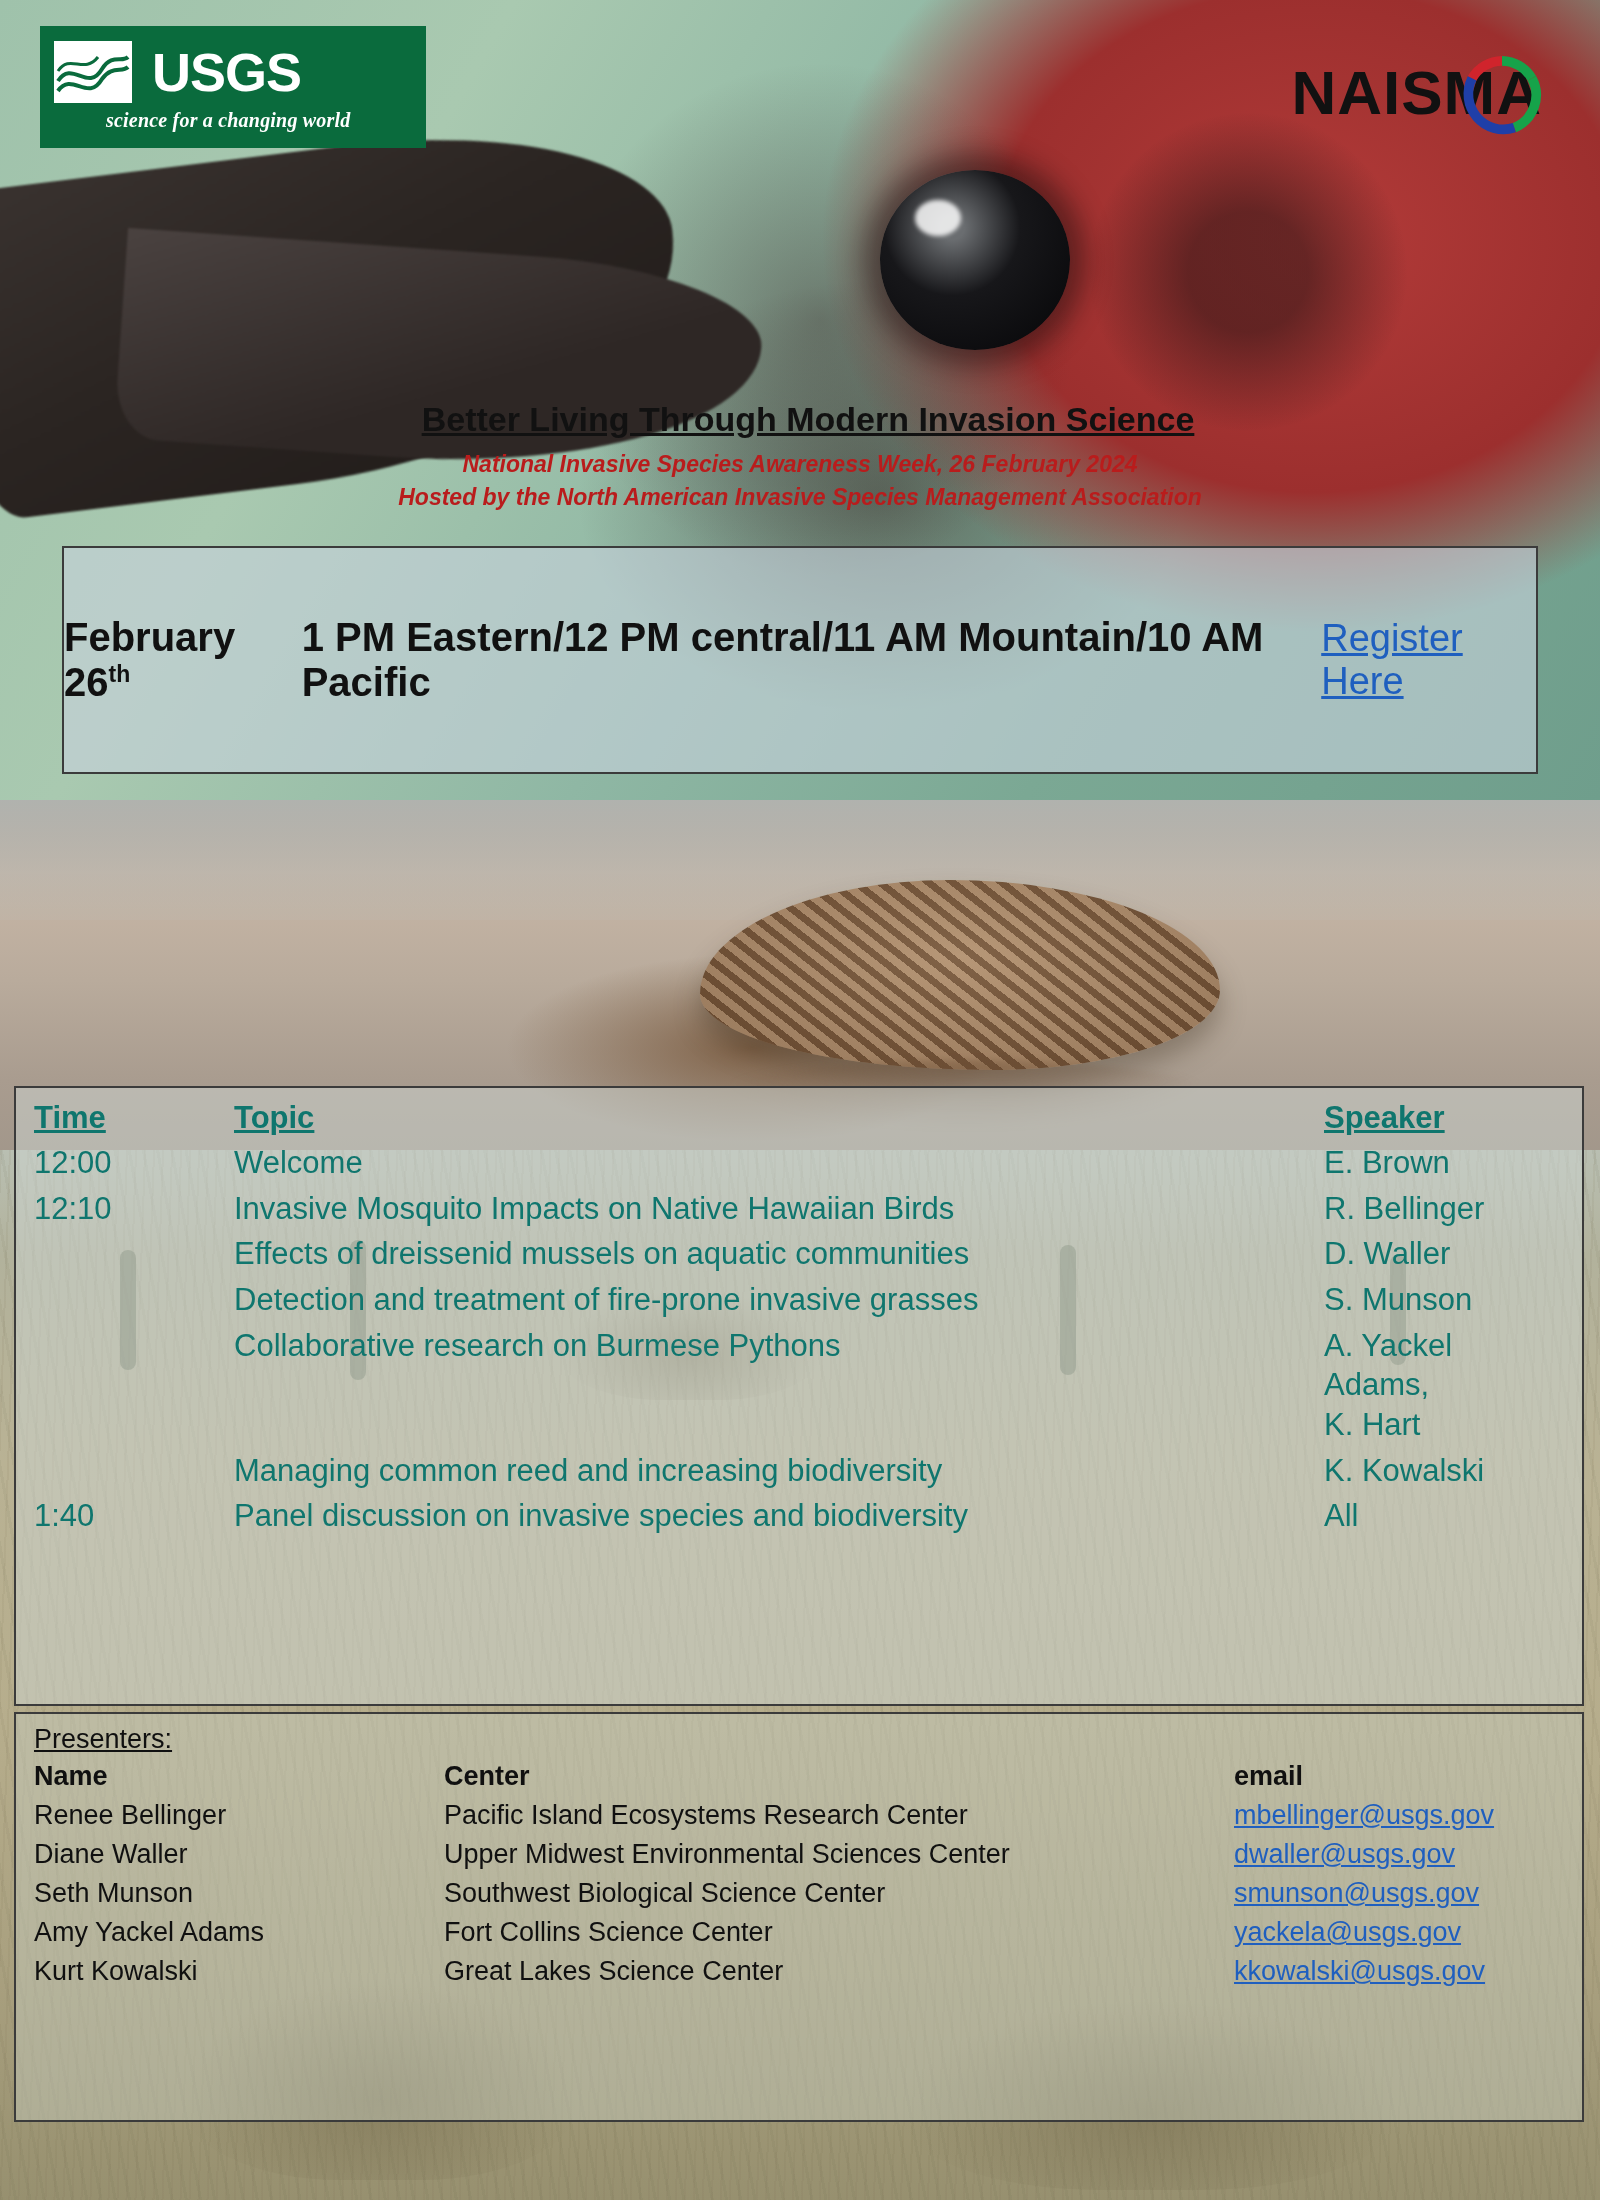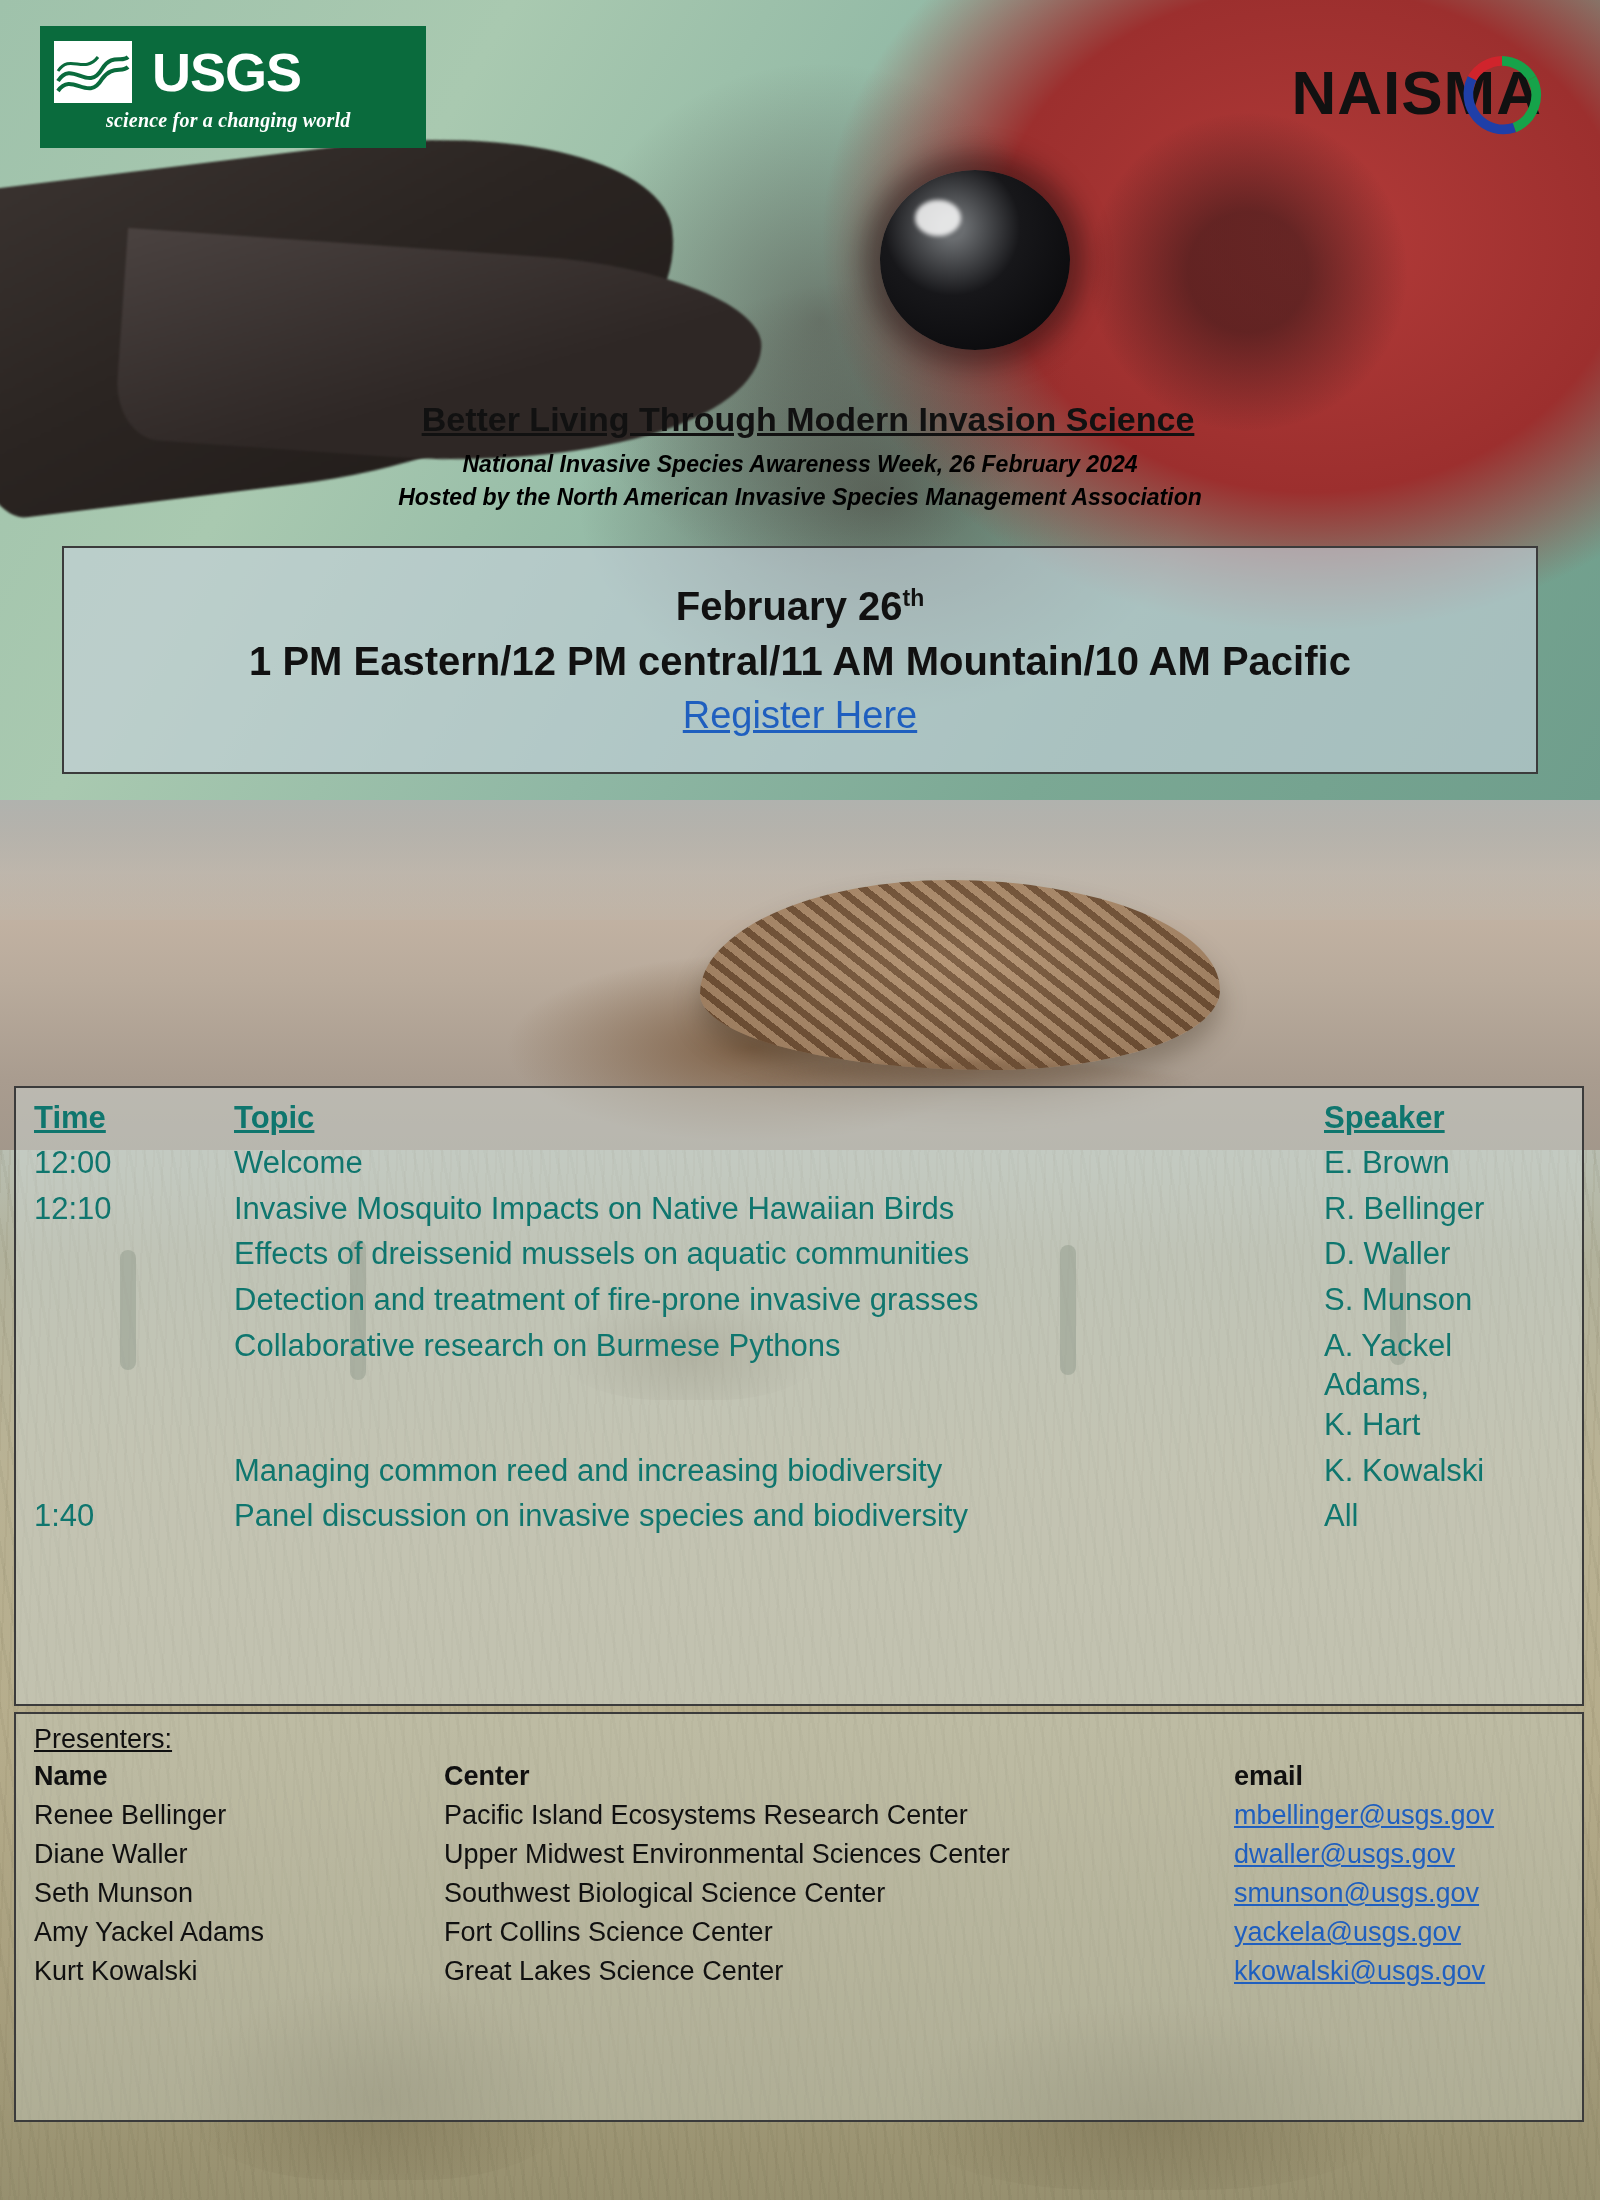--- a/index.html
+++ b/index.html
@@ -203,33 +203,33 @@
     font-size: 34px;
     color: #111;
     text-decoration: underline;
     margin: 0 0 12px 16px;
   }
   .sub-line {
     font-family: "Liberation Sans", sans-serif;
     font-weight: 700;
     font-style: italic;
     font-size: 23px;
-    color: #000000;
+    color: #b91c1c;
     margin: 0 0 6px 0;
   }
 
   
   .register-box {
     position: absolute;
     left: 62px; top: 546px;
     width: 1476px; height: 228px;
     background: rgba(198,210,219,0.62);
     border: 2px solid #3b3b3b;
     display: flex;
-    flex-direction: column;
+    flex-direction: row;
     align-items: center;
     justify-content: center;
     gap: 10px;
   }
   .reg-date {
     font-family: "Liberation Sans", sans-serif;
     font-weight: 700;
     font-size: 40px;
     color: #111;
   }

